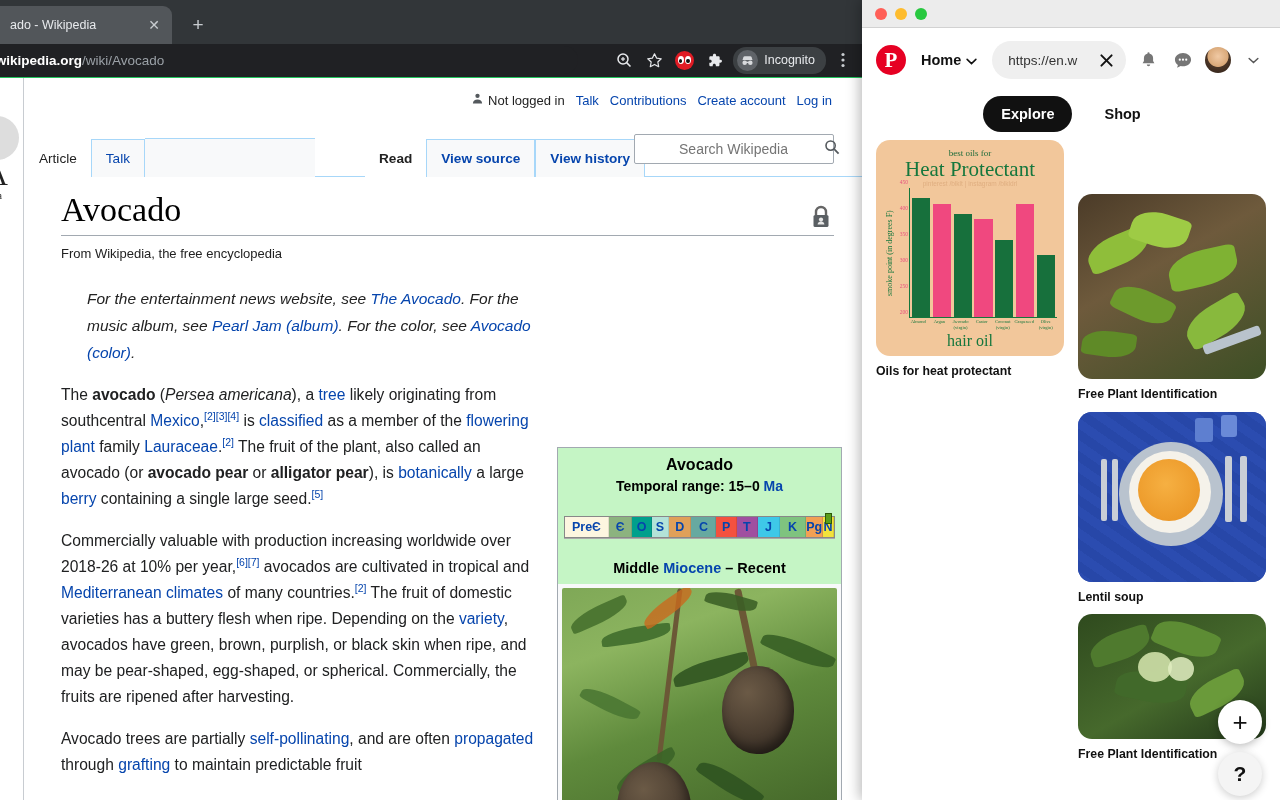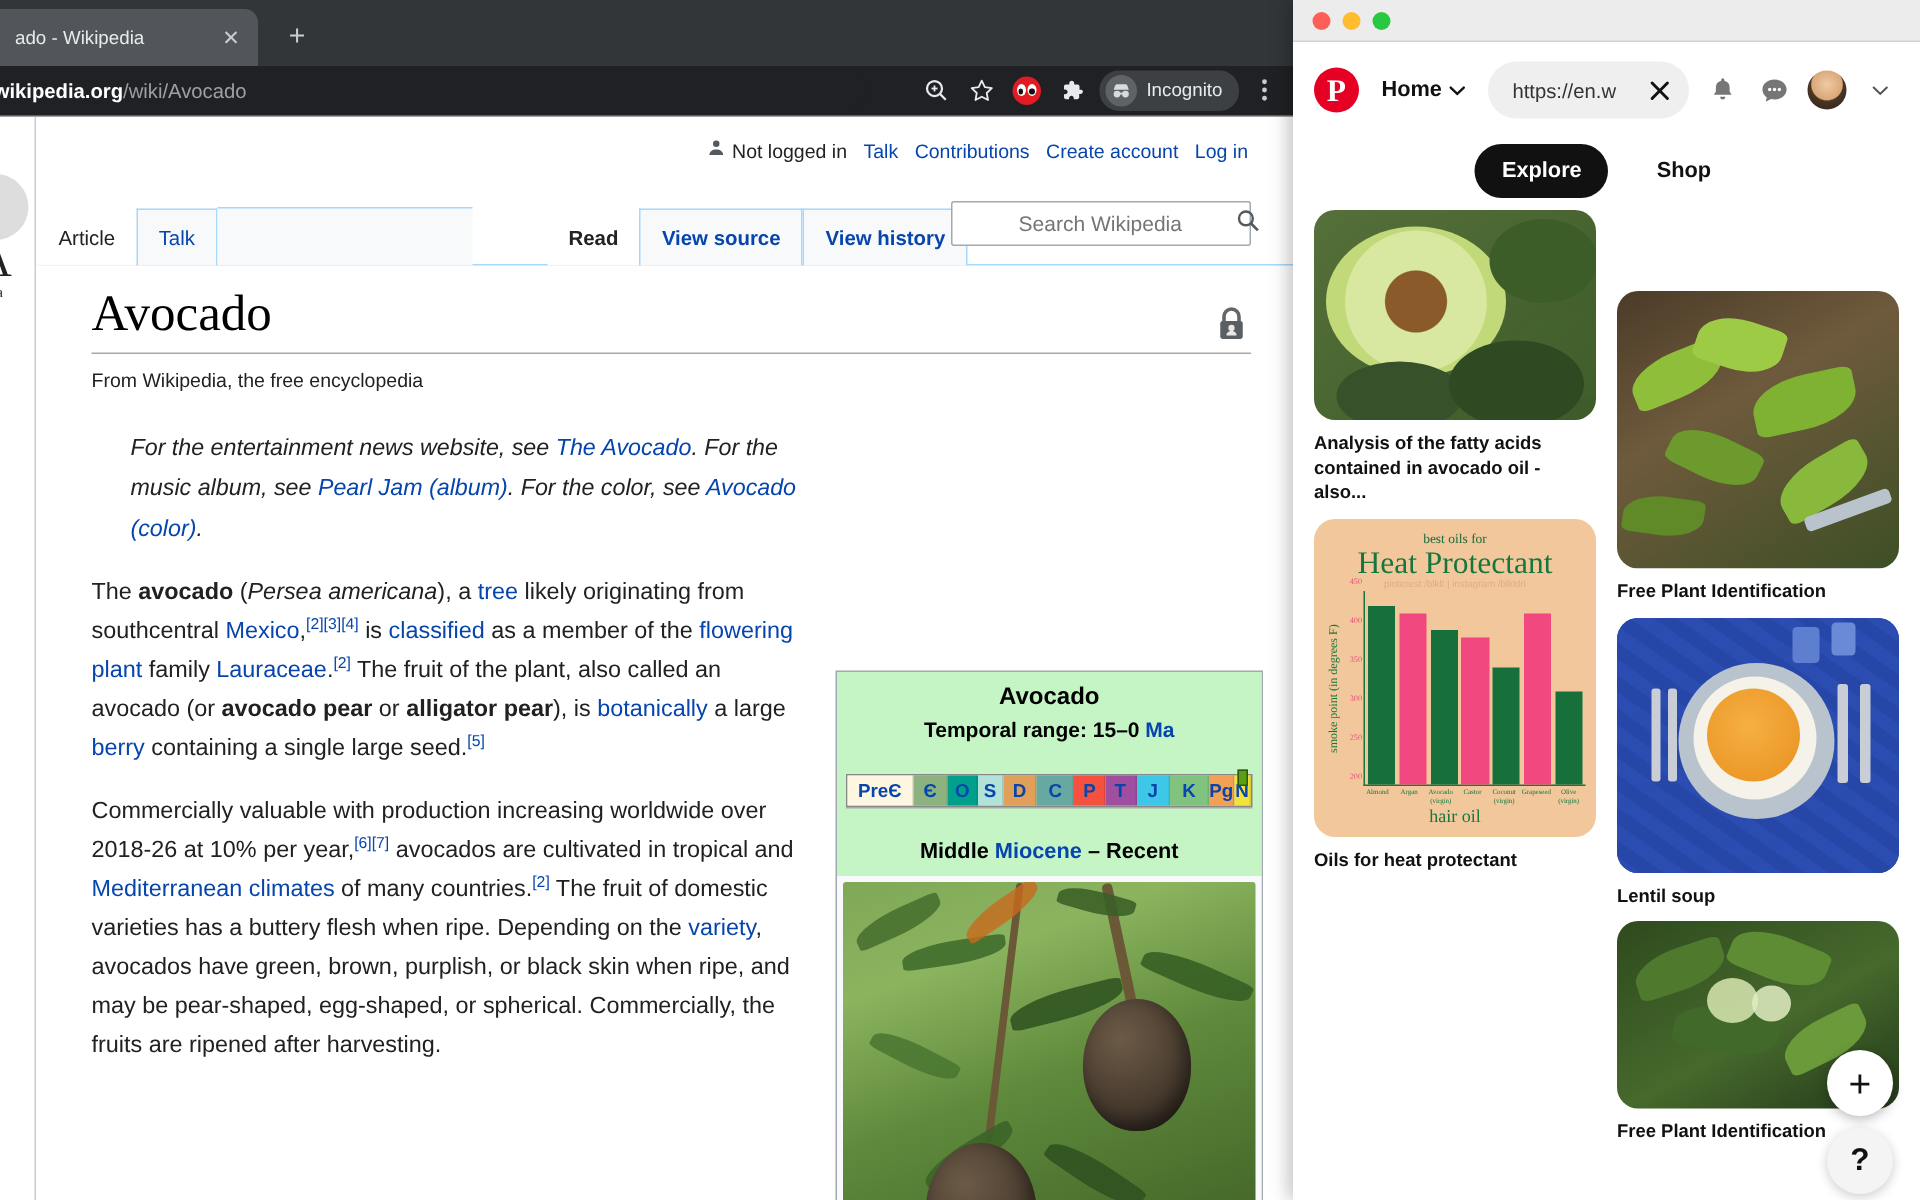--- a/index.html
+++ b/index.html
@@ -4,21 +4,21 @@
 <style>
   * { box-sizing: border-box; margin: 0; padding: 0; }
   html, body {
     width: 1280px; height: 800px; overflow: hidden;
     font-family: "Liberation Sans", sans-serif;
     background: #fff;
   }
   #root { position: relative; width: 1280px; height: 800px; }
 
   
-  .browser { position: absolute; left: 0; top: 0; width: 862px; height: 800px; background: #a3a3a3; overflow: hidden; }
+  .browser { position: absolute; left: 0; top: 0; width: 862px; height: 800px; background: #22c55e; overflow: hidden; }
   .chrome-tabstrip {
     position: absolute; left: 0; top: 0; width: 862px; height: 44px;
     background: #323639;
   }
   .chrome-tab {
     position: absolute; left: -20px; top: 6px; width: 192px; height: 38px;
     background: #52565a; border-radius: 9px 9px 0 0;
     display: flex; align-items: center;
   }
   .chrome-tab-title {
@@ -256,21 +256,21 @@
     writing-mode: vertical-rl; transform: rotate(180deg); font-family: "Liberation Serif", serif;
     font-size: 8px; color: #15773d; text-align: center; width: 12px;
     display: flex; align-items: center; justify-content: center;
   }
   .hp-yaxis { width: 14px; position: relative; font-size: 5.5px; color: #e8527f; font-family: "Liberation Serif", serif; }
   .hp-yaxis span { position: absolute; right: 1px; transform: translateY(-50%); }
   .hp-bars { flex: 1; display: flex; align-items: flex-end; gap: 2.5px; border-left: 1.4px solid #15773d; border-bottom: 1.4px solid #15773d; padding: 0 2px; }
   .hp-bar { flex: 1; }
   .hp-xlabels { display: flex; gap: 2.5px; padding: 1px 2px 0 26px; }
   .hp-xlabels div { flex: 1; text-align: center; font-size: 4.6px; color: #15773d; font-family: "Liberation Serif", serif; line-height: 1.25; }
-  .hp-xlab { text-align: center; font-family: "Liberation Serif", serif; font-size: 12px; color: #15773d; margin-top: 1px; }
+  .hp-xlab { text-align: center; font-family: "Liberation Serif", serif; font-size: 16px; color: #15773d; margin-top: 1px; }
 
   .plant-art { position: absolute; inset: 0; background: linear-gradient(150deg,#4b3b28,#6e5a3c 40%,#3d4f25 100%); }
   .plant-leaf { position: absolute; border-radius: 55% 12% 55% 12%; }
 </style>
 </head>
 <body>
 
 <div id="root">
 
   <div class="browser">
@@ -400,20 +400,21 @@
 
         <div class="hatnote">
           <span>For the entertainment news website, see </span><span class="wiki-link">The Avocado</span><span>. For the music album, see </span><span class="wiki-link">Pearl Jam (album)</span><span>. For the color, see </span><span class="wiki-link">Avocado (color)</span><span>.</span>
         </div>
 
         <div class="wp">
           <p><span>The </span><b>avocado</b><span> (</span><i>Persea americana</i><span>), a </span><span class="wiki-link">tree</span><span> likely originating from southcentral </span><span class="wiki-link">Mexico</span>,<sup><a>[2]</a><a>[3]</a><a>[4]</a></sup><span> is </span><span class="wiki-link">classified</span><span> as a member of the </span><span class="wiki-link">flowering plant</span><span> family </span><span class="wiki-link">Lauraceae</span>.<sup><a>[2]</a></sup><span> The fruit of the plant, also called an avocado (or </span><b>avocado pear</b><span> or </span><b>alligator pear</b><span>), is </span><span class="wiki-link">botanically</span><span> a large </span><span class="wiki-link">berry</span><span> containing a single large seed.</span><sup><a>[5]</a></sup></p>
 
           <p><span>Commercially valuable with production increasing worldwide over 2018-26 at 10% per year,</span><sup><a>[6]</a><a>[7]</a></sup><span> avocados are cultivated in tropical and </span><span class="wiki-link">Mediterranean climates</span><span> of many countries.</span><sup><a>[2]</a></sup><span> The fruit of domestic varieties has a buttery flesh when ripe. Depending on the </span><span class="wiki-link">variety</span><span>, avocados have green, brown, purplish, or black skin when ripe, and may be pear-shaped, egg-shaped, or spherical. Commercially, the fruits are ripened after harvesting.</span></p>
 
+          <p><span>Avocado trees are partially </span><span class="wiki-link">self-pollinating</span><span>, and are often </span><span class="wiki-link">propagated</span><span> through </span><span class="wiki-link">grafting</span><span> to maintain predictable fruit</span></p>
         </div>
 
         <div class="taxobox">
           <div class="tx-title">Avocado</div>
           <div class="tx-range">
             <span>Temporal range: 15–0 </span><span class="wiki-link">Ma</span>
           </div>
           <div class="geo-bar">
             <div class="geo-strip" id="geo-strip">
               <div class="geo-seg" style="background: rgb(253, 246, 224); width: 16.3333%;">PreЄ</div>
@@ -513,32 +514,20 @@
     <div class="pin-tabs">
       <div class="pin-tab active">Explore</div>
       <div class="pin-tab">Shop</div>
     </div>
 
     <div class="pin-grid">
       <div class="pin-cols">
 
         <div class="pin-col">
 
-          <div class="pin-card">
-            <div class="pin-media" style="height:140px;background:linear-gradient(140deg,#55703a,#3d5a28);">
-              <div class="art">
-                <div class="avocado-half" style="left:4%;top:8%;width:120px;height:100px;"></div>
-                <div style="position:absolute;left:62%;top:4%;width:72px;height:56px;border-radius:50%;background:#3c5c28;"></div>
-                <div style="position:absolute;left:70%;top:48%;width:78px;height:60px;border-radius:50%;background:#46683048;"></div>
-                <div style="position:absolute;left:8%;top:72%;width:84px;height:46px;border-radius:50%;background:#37522a;"></div>
-                <div style="position:absolute;left:48%;top:62%;width:90px;height:58px;border-radius:50%;background:#2f4a22;"></div>
-              </div>
-            </div>
-            <div class="pin-cap">Analysis of the fatty acids contained in avocado oil - also...</div>
-          </div>
 
 
           <div class="pin-card">
             <div class="hp-card">
               <div class="hp-sub">best oils for</div>
               <div class="hp-title">Heat Protectant</div>
               <div class="hp-handle">pinterest /blklt | instagram /blkldrl</div>
               <div class="hp-plot">
                 <div class="hp-ylab">smoke point (in degrees F)</div>
                 <div class="hp-yaxis" id="hp-yaxis" style="position: relative;">

